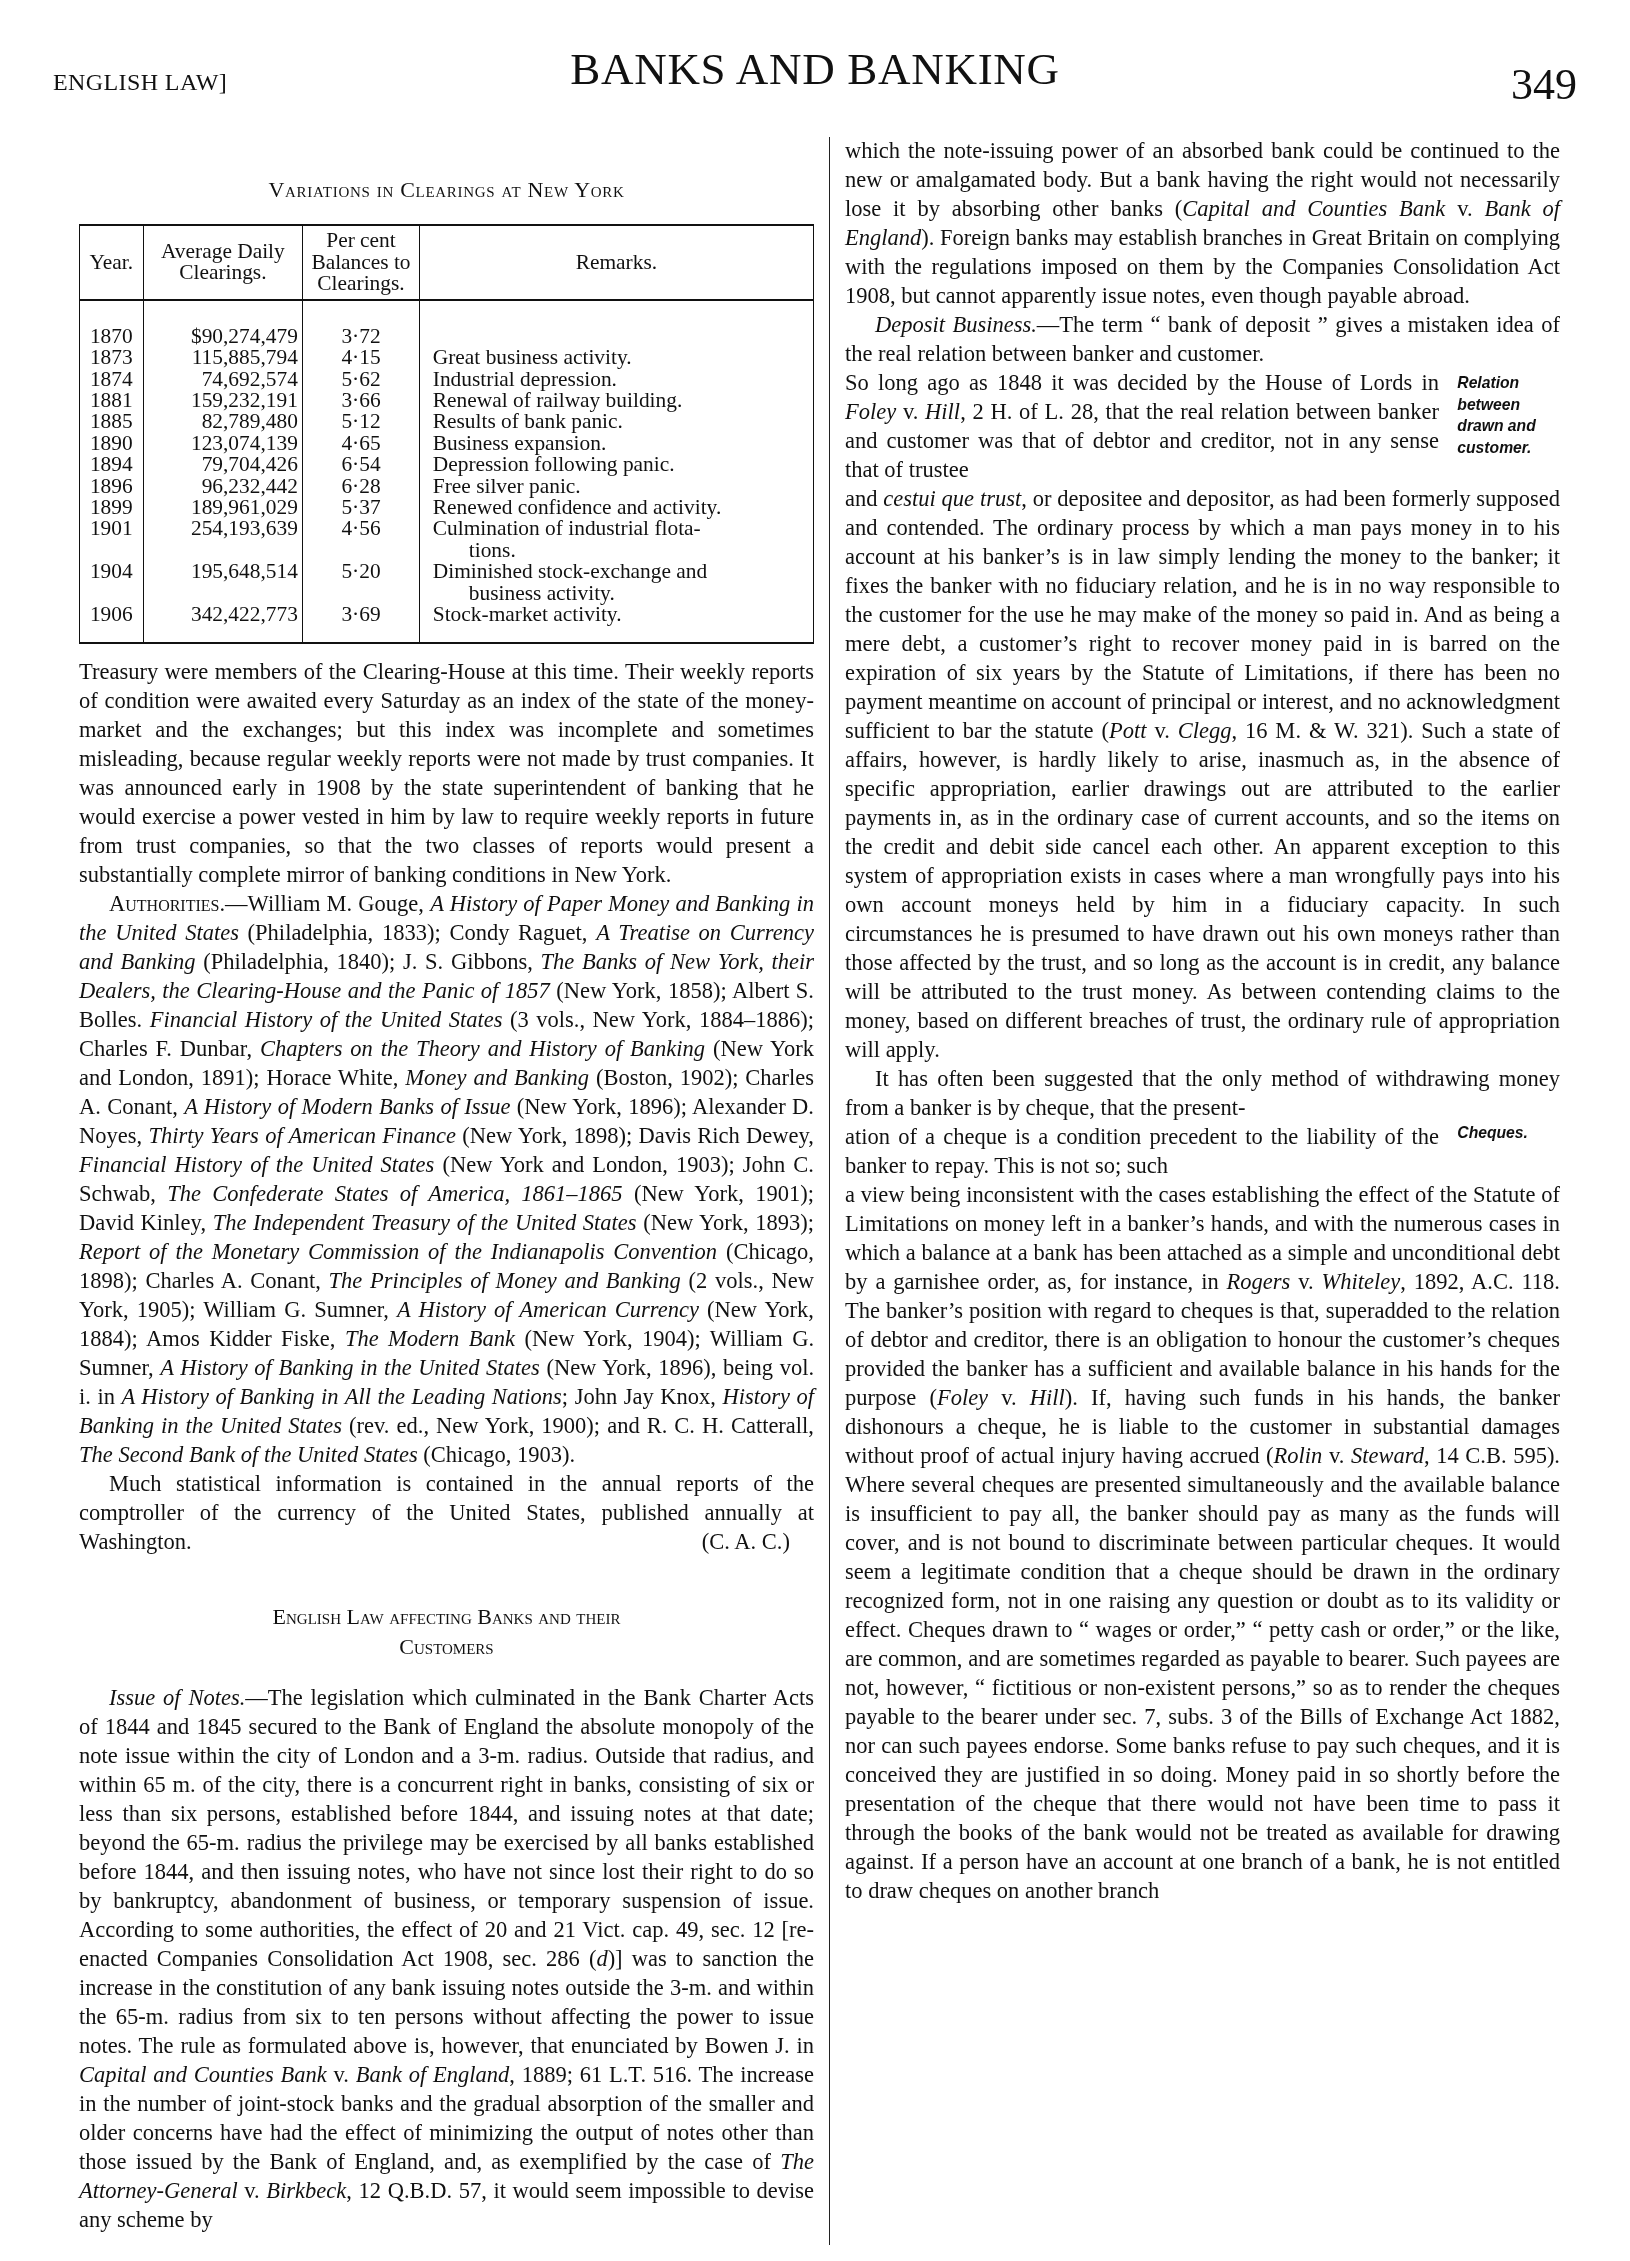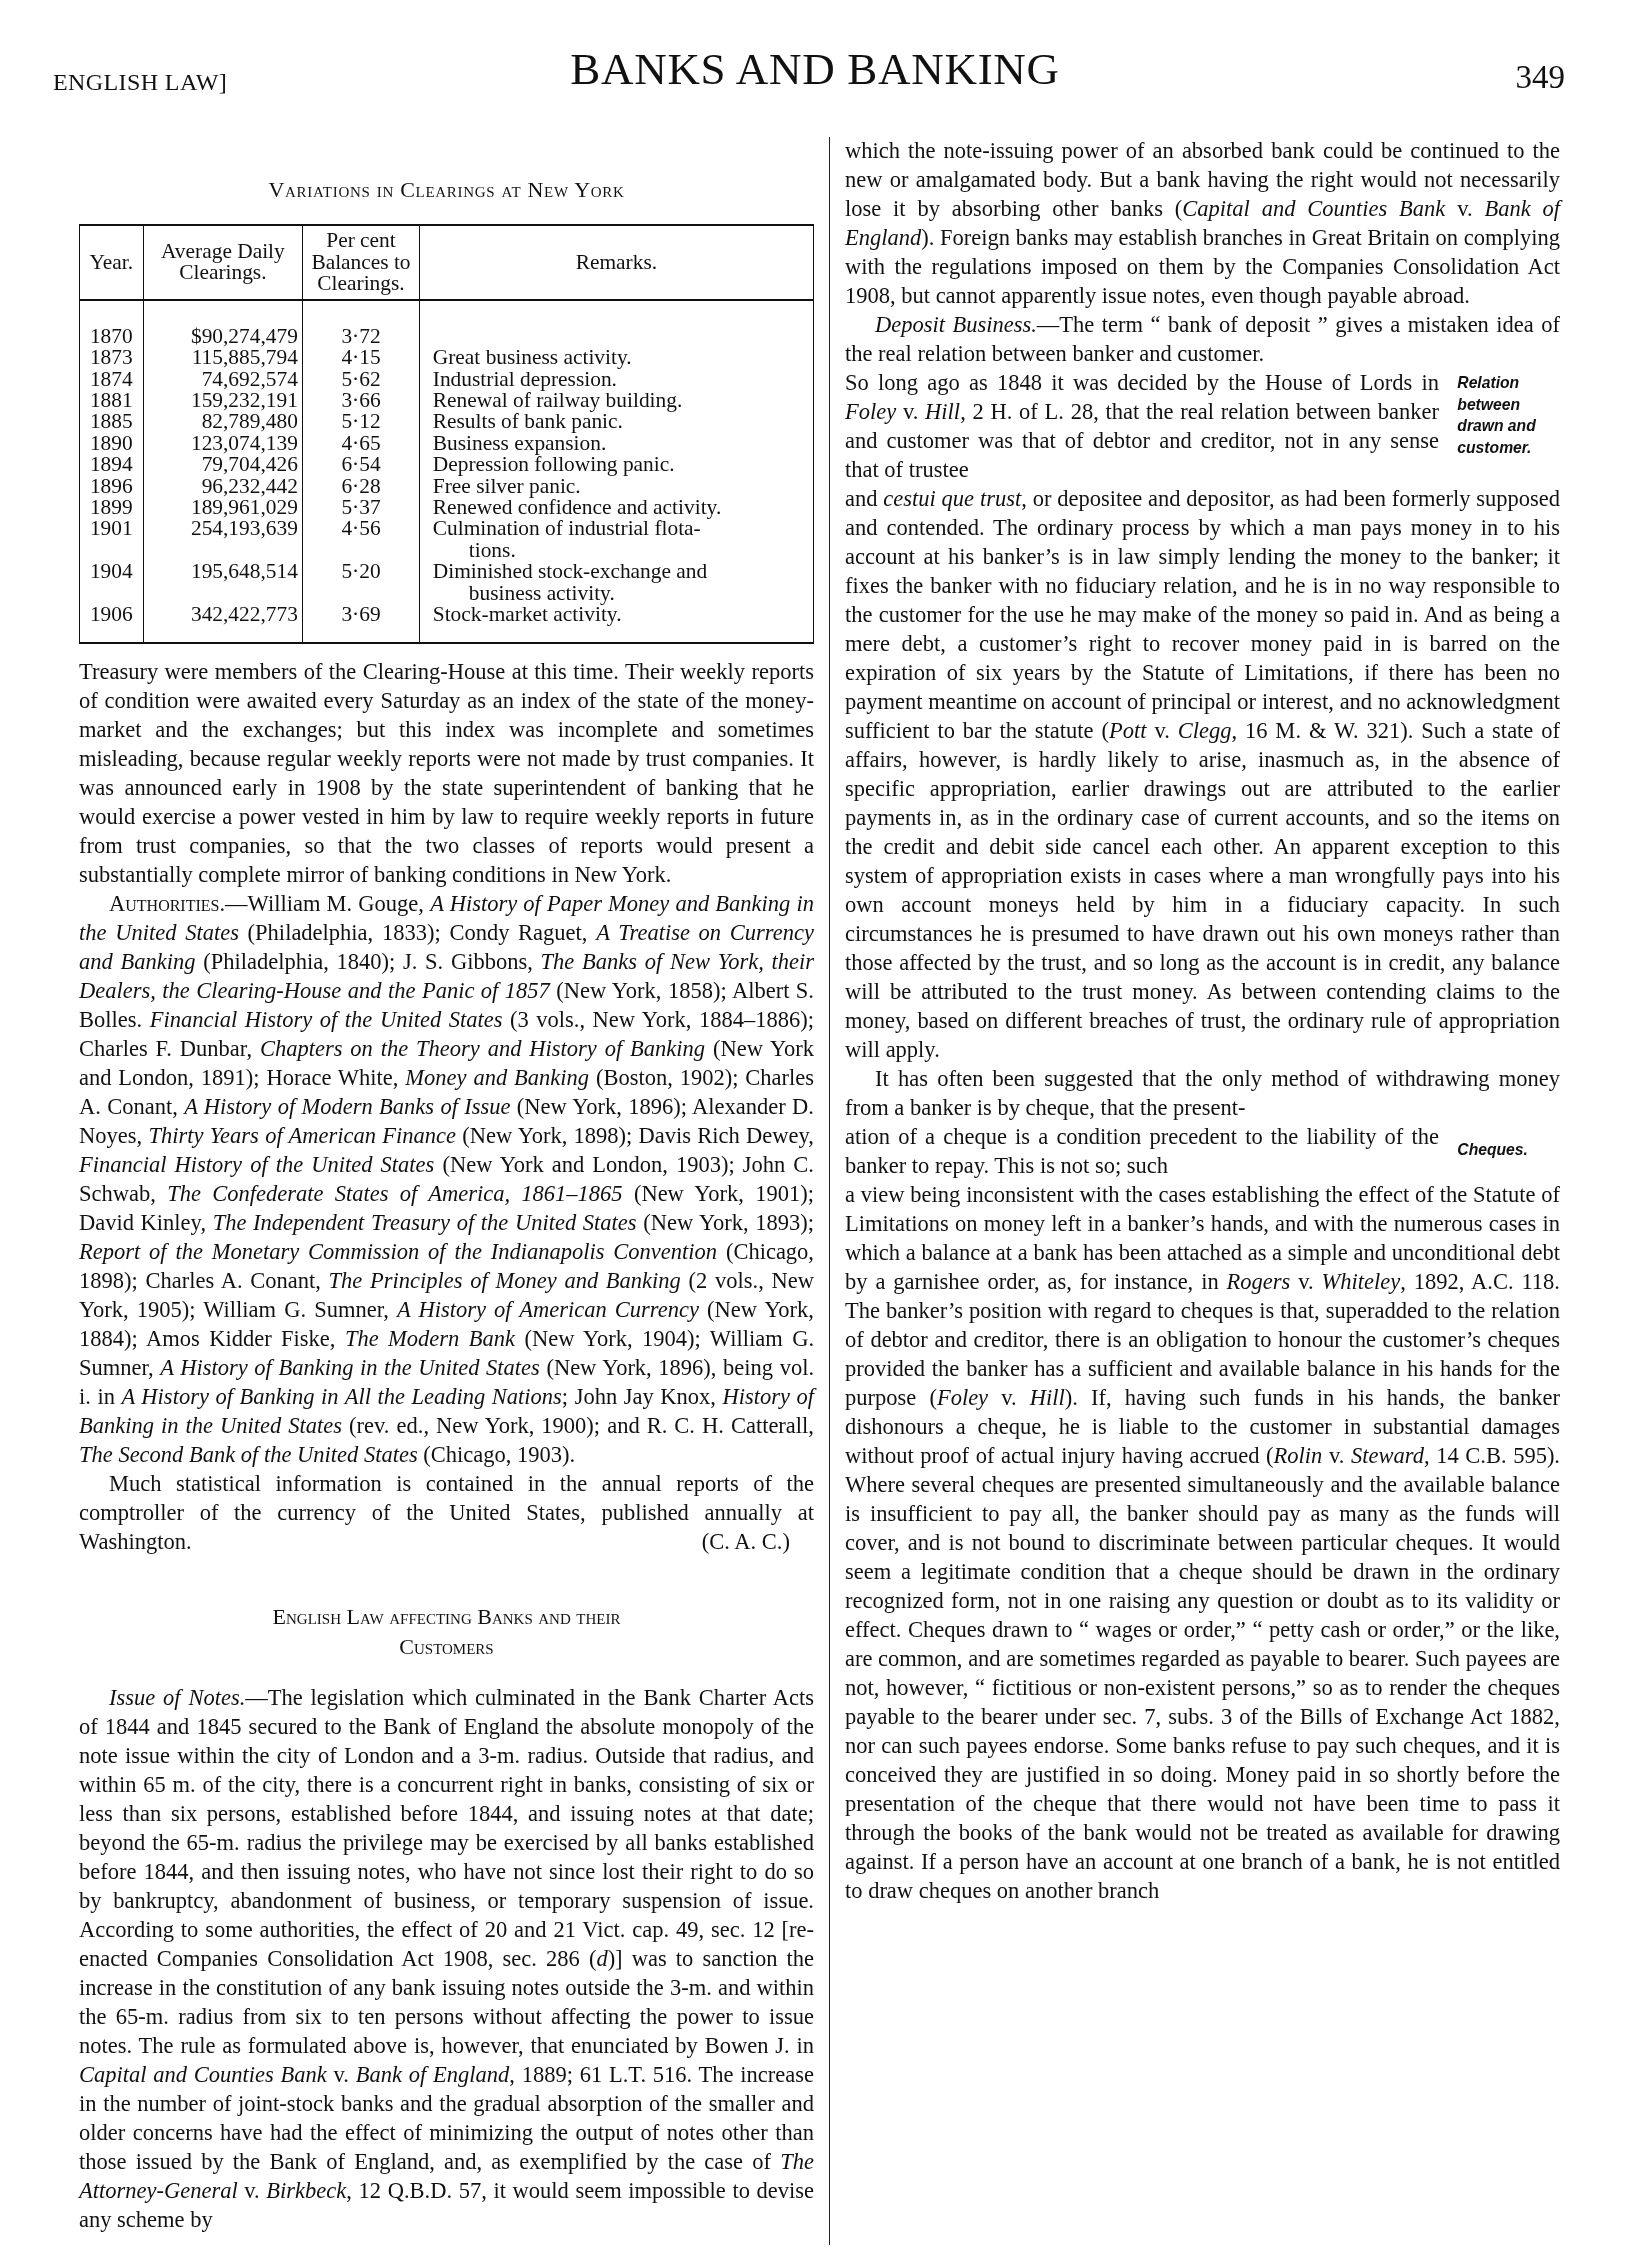--- a/index.html
+++ b/index.html
@@ -3,21 +3,21 @@
 <meta charset="utf-8">
 <style>
   html, body { margin: 0; padding: 0; background: #ffffff; }
   body {
     width: 1630px; height: 2261px; position: relative; overflow: hidden;
     font-family: "Liberation Serif", "DejaVu Serif", serif; color: #111111;
   }
   .running-head { position: absolute; top: 43px; left: 53px; right: 53px; height: 64px; }
   .rh-left { position: absolute; left: 0; top: 26px; font-size: 24px; letter-spacing: 0.4px; }
   .rh-center { position: absolute; left: 0; right: 0; text-align: center; top: 0; font-size: 45px; letter-spacing: 0.7px; }
-  .rh-right { position: absolute; right: 12px; top: 15.7px; font-size: 33px; }
+  .rh-right { position: absolute; right: 0; top: 15.7px; font-size: 44px; }
 
   .col { position: absolute; top: 136px; font-size: 22.5px; line-height: 29px; text-align: justify; }
   .col-left { left: 79px; width: 735px; margin-top: 39px; }
   .col-right { left: 845px; width: 715px; }
   .col-rule { position: absolute; left: 829px; top: 137px; width: 1.4px; height: 2108px; background: #222; }
   i, .it { font-style: italic; }
   p { margin: 0; text-indent: 30px; }
   p.noindent { text-indent: 0; }
 
   .table-title { text-align: center; font-size: 22px; font-variant: small-caps; letter-spacing: 0.7px; margin: 0 0 20px 0; }
@@ -158,17 +158,17 @@
 
   <div class="with-margin">
     <p class="noindent narrow"><span><span>So long ago as 1848 it was decided by the House of Lords in </span><span class="it">Foley</span><span> v. </span><span class="it">Hill</span><span>, 2 H. of L. 28, that the real relation between banker and customer was that of debtor and creditor, not in any sense that of trustee</span></span></p>
     <div class="margin-note" style="top:4.3px;">Relation between drawn and customer.</div>
   </div>
   <p class="noindent"><span><span>and </span><span class="it">cestui que trust</span><span>, or depositee and depositor, as had been formerly supposed and contended. The ordinary process by which a man pays money in to his account at his banker’s is in law simply lending the money to the banker; it fixes the banker with no fiduciary relation, and he is in no way responsible to the customer for the use he may make of the money so paid in. And as being a mere debt, a customer’s right to recover money paid in is barred on the expiration of six years by the Statute of Limitations, if there has been no payment meantime on account of principal or interest, and no acknowledgment sufficient to bar the statute (</span><span class="it">Pott</span><span> v. </span><span class="it">Clegg</span><span>, 16 M. &amp; W. 321). Such a state of affairs, however, is hardly likely to arise, inasmuch as, in the absence of specific appropriation, earlier drawings out are attributed to the earlier payments in, as in the ordinary case of current accounts, and so the items on the credit and debit side cancel each other. An apparent exception to this system of appropriation exists in cases where a man wrongfully pays into his own account moneys held by him in a fiduciary capacity. In such circumstances he is presumed to have drawn out his own moneys rather than those affected by the trust, and so long as the account is in credit, any balance will be attributed to the trust money. As between contending claims to the money, based on different breaches of trust, the ordinary rule of appropriation will apply.</span></span></p>
 
   <p>It has often been suggested that the only method of withdrawing money from a banker is by cheque, that the present-</p>
   <div class="with-margin">
     <p class="noindent narrow">ation of a cheque is a condition precedent to the liability of the banker to repay. This is not so; such</p>
-    <div class="margin-note" style="top:17px;">Cheques.</div>
+    <div class="margin-note" style="top:0;">Cheques.</div>
   </div>
   <p class="noindent"><span><span>a view being inconsistent with the cases establishing the effect of the Statute of Limitations on money left in a banker’s hands, and with the numerous cases in which a balance at a bank has been attached as a simple and unconditional debt by a garnishee order, as, for instance, in </span><span class="it">Rogers</span><span> v. </span><span class="it">Whiteley</span><span>, 1892, A.C. 118. The banker’s position with regard to cheques is that, superadded to the relation of debtor and creditor, there is an obligation to honour the customer’s cheques provided the banker has a sufficient and available balance in his hands for the purpose (</span><span class="it">Foley</span><span> v. </span><span class="it">Hill</span><span>). If, having such funds in his hands, the banker dishonours a cheque, he is liable to the customer in substantial damages without proof of actual injury having accrued (</span><span class="it">Rolin</span><span> v. </span><span class="it">Steward</span><span>, 14 C.B. 595). Where several cheques are presented simultaneously and the available balance is insufficient to pay all, the banker should pay as many as the funds will cover, and is not bound to discriminate between particular cheques. It would seem a legitimate condition that a cheque should be drawn in the ordinary recognized form, not in one raising any question or doubt as to its validity or effect. Cheques drawn to “ wages or order,” “ petty cash or order,” or the like, are common, and are sometimes regarded as payable to bearer. Such payees are not, however, “ fictitious or non-existent persons,” so as to render the cheques payable to the bearer under sec. 7, subs. 3 of the Bills of Exchange Act 1882, nor can such payees endorse. Some banks refuse to pay such cheques, and it is conceived they are justified in so doing. Money paid in so shortly before the presentation of the cheque that there would not have been time to pass it through the books of the bank would not be treated as available for drawing against. If a person have an account at one branch of a bank, he is not entitled to draw cheques on another branch</span></span></p>
 </div>
 
 
 </body></html>

